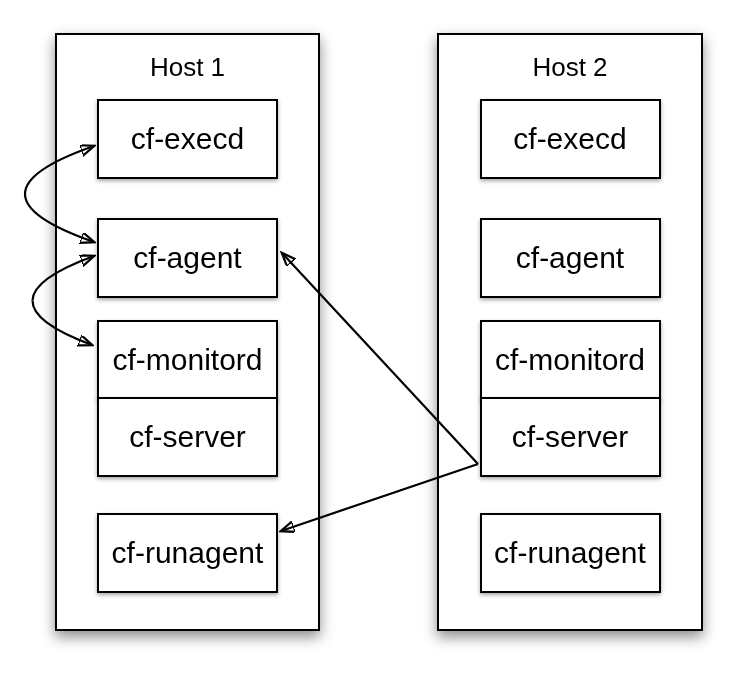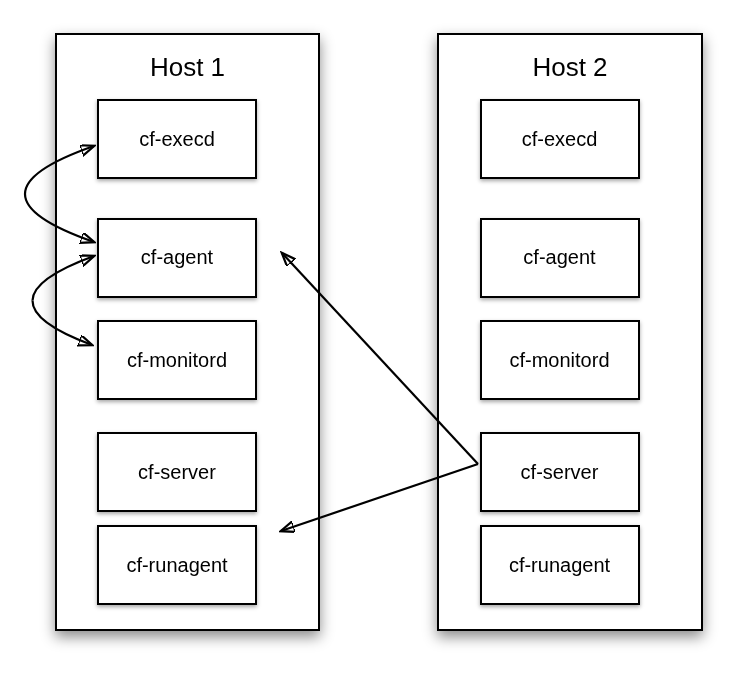--- a/index.html
+++ b/index.html
@@ -34,38 +34,38 @@
     text-align: center;
     font-size: 26px;
     color: #000000;
     white-space: nowrap;
     margin-top: 8px;
   }
   .proc {
     position: absolute;
     left: 50%;
     margin-left: -90.5px;
-    width: 160px;
+    width: 181px;
     height: 80px;
     background: #ffffff;
     border: 2px solid #000000;
     box-sizing: border-box;
     box-shadow: 0 2px 4px rgba(0,0,0,0.35);
     display: flex;
     align-items: center;
     justify-content: center;
-    font-size: 20px;
+    font-size: 30px;
     color: #000000;
     white-space: nowrap;
   }
   .proc:nth-of-type(2) { top: 64px;    }
   .proc:nth-of-type(3) { top: 170.5px; margin-top: 12px; }
   .proc:nth-of-type(4) { top: 285px;   }
-  .proc:nth-of-type(5) { top: 397px; }
-  .proc:nth-of-type(6) { top: 490px;   }
+  .proc:nth-of-type(5) { top: 362px; }
+  .proc:nth-of-type(6) { top: 478px;   }
   #arrow-layer {
     position: absolute;
     left: 0;
     top: 0;
     width: 743px;
     height: 681px;
     pointer-events: none;
   }
   #arrow-layer path, #arrow-layer line {
     stroke: #000000;

